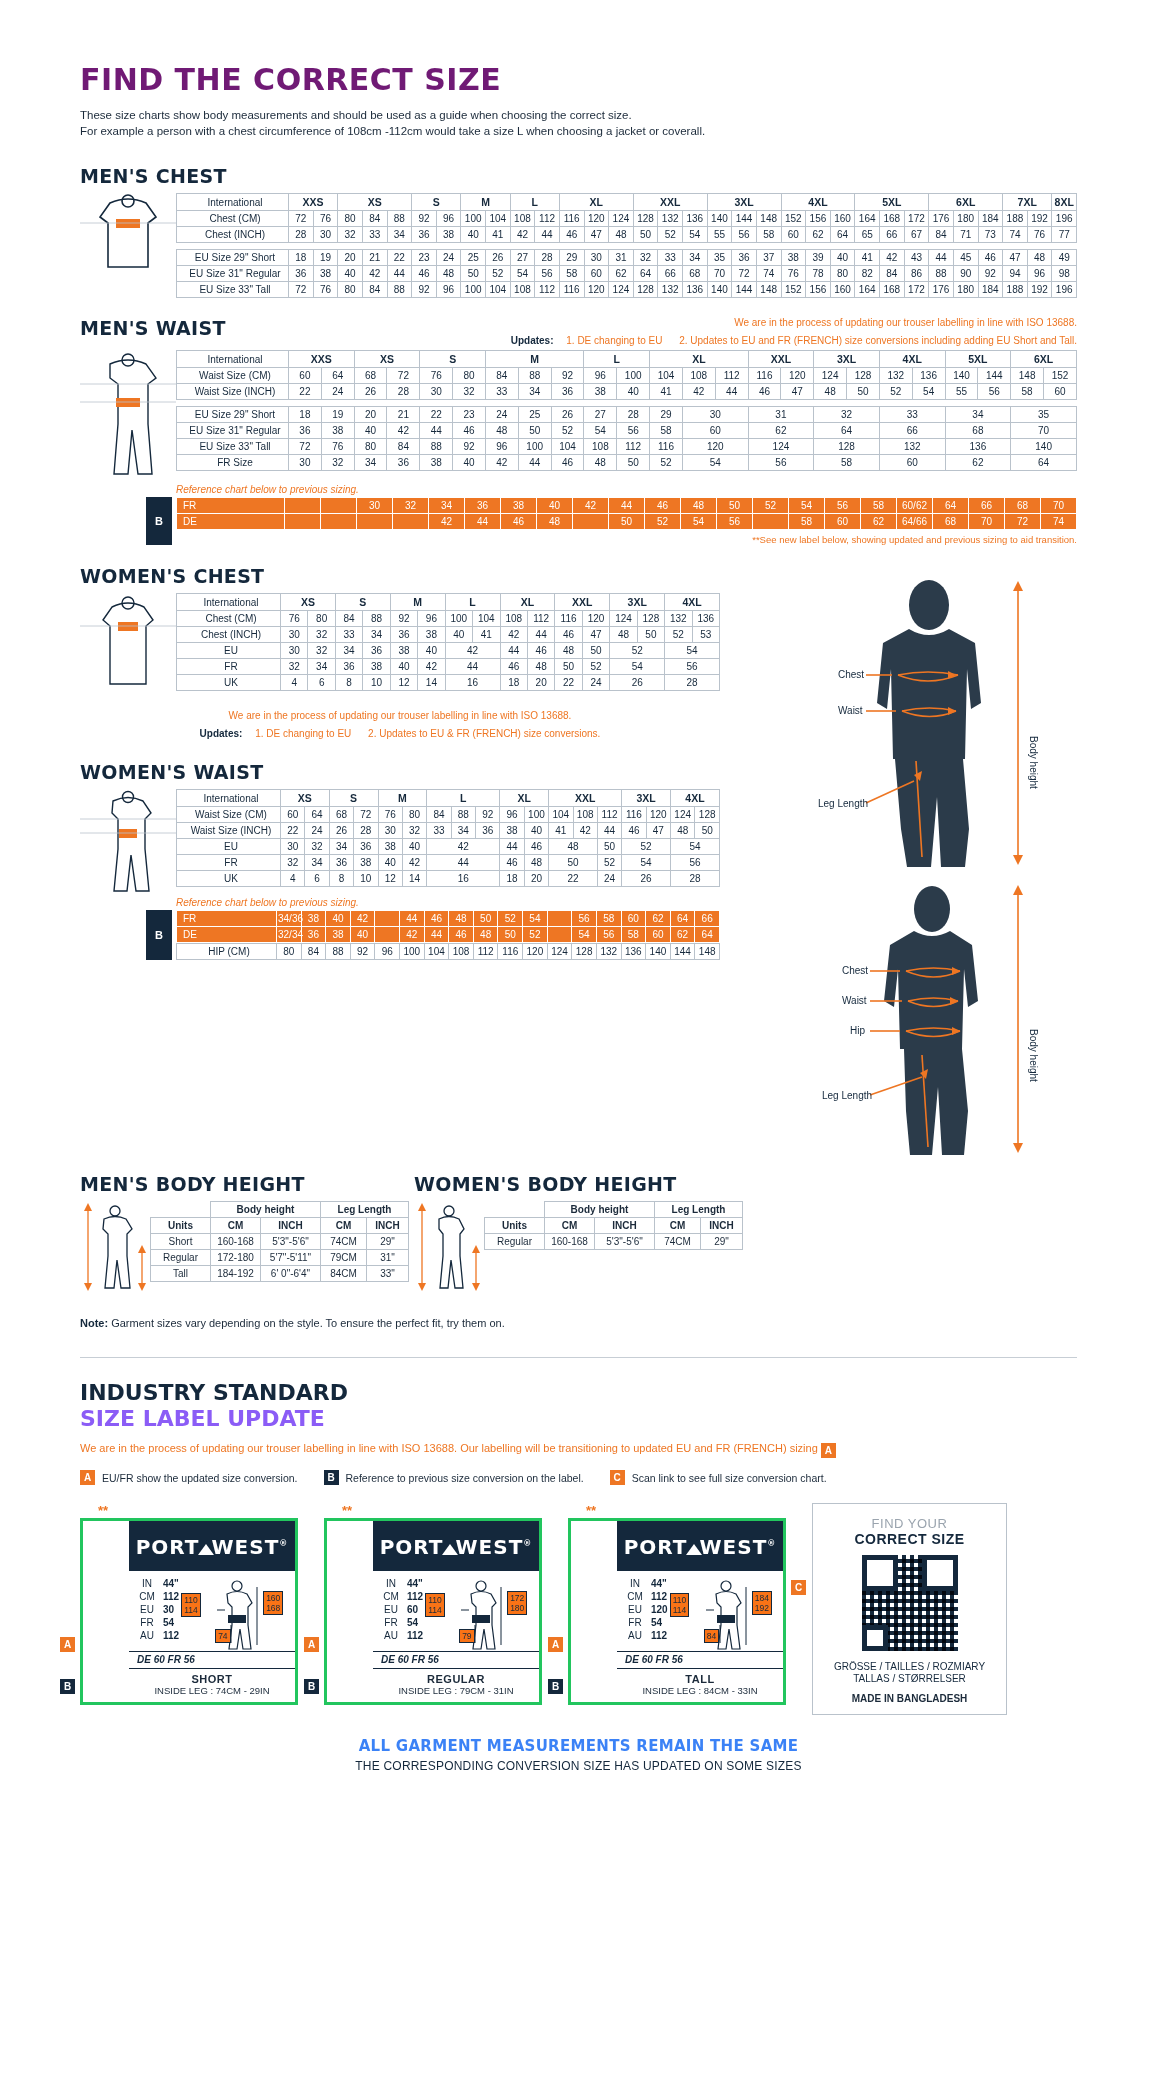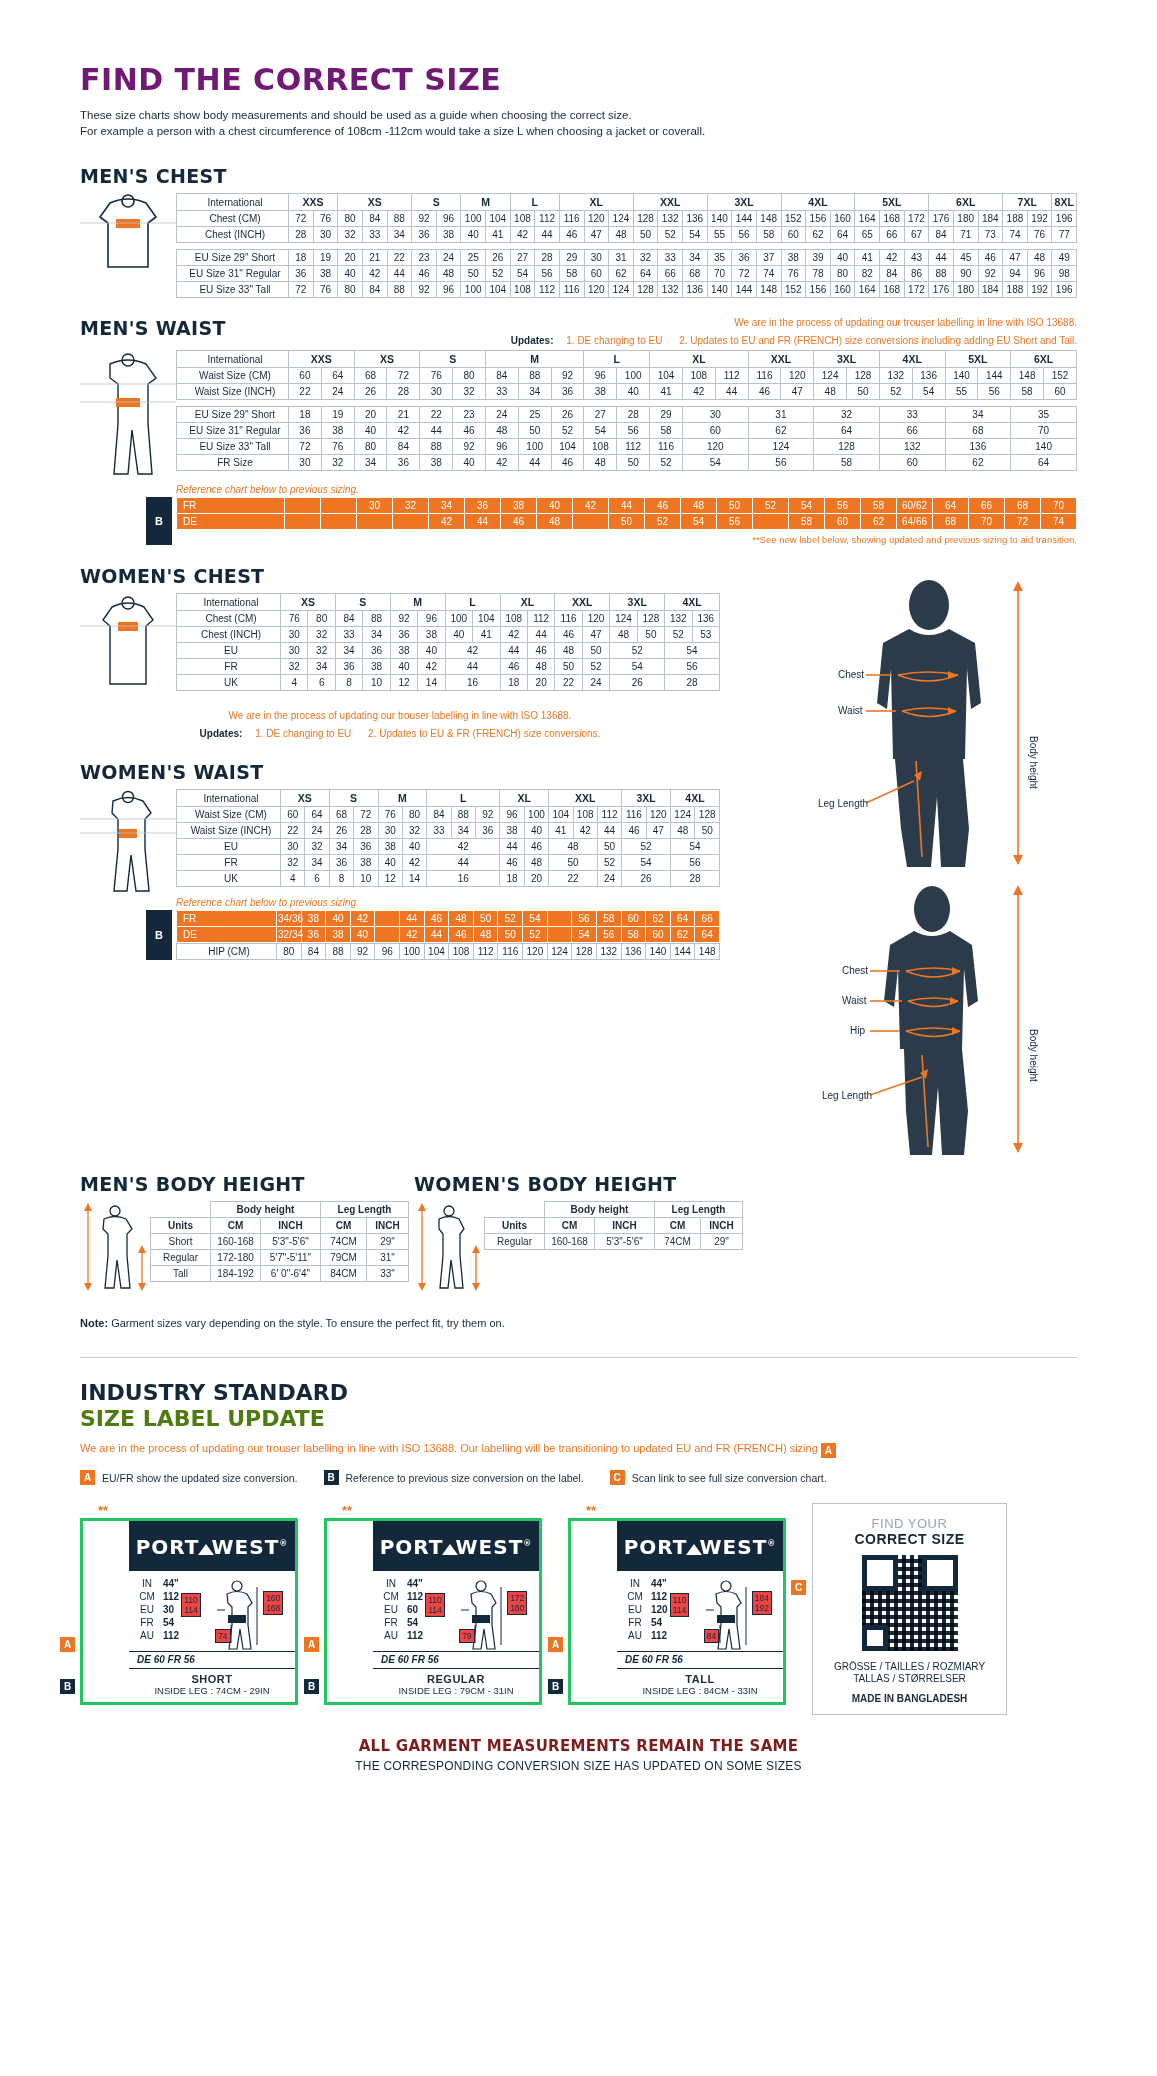--- a/index.html
+++ b/index.html
@@ -174,21 +174,21 @@
     font-size: 22px;
     font-weight: bold;
     color: #14283c;
     font-family: "DejaVu Sans", sans-serif;
     margin: 0;
     line-height: 26px;
   }
   h2.ind2 {
     font-size: 22px;
     font-weight: bold;
-    color: #4d7c0f;
+    color: #8b5cf6;
     font-family: "DejaVu Sans", sans-serif;
     margin: 0 0 10px 0;
     line-height: 26px;
   }
   .ind-sub {
     font-size: 11px;
     color: #ee7623;
     margin-bottom: 12px;
   }
   .badge-sq {
@@ -245,21 +245,21 @@
   .lbl-codes .k { width: 20px; color: #14283c; }
   .lbl-codes .v { font-weight: bold; color: #14283c; }
   .lbl-fig { flex: 1; position: relative; height: 74px; }
   .minibox {
     border: 1px solid #14283c;
     font-size: 8.5px;
     text-align: center;
     line-height: 10px;
     padding: 1px 2px;
     position: absolute;
-    background: #ef4444;
+    background: #f97316;
   }
   .lbl-de {
     font-size: 10px;
     font-style: italic;
     padding: 2px 8px 3px 8px;
     border-top: 1px solid #14283c;
     color: #14283c;
   }
   .lbl-de b { font-weight: bold; }
   .lbl-foot {
@@ -314,21 +314,21 @@
     position: absolute; left: -22px; top: 76px;
     width: 15px; height: 15px; background:#ee7623; color:#fff;
     font-size:10px; font-weight:bold; display:flex; align-items:center; justify-content:center;
   }
 
   .closing {
     text-align: center;
     margin-top: 22px;
   }
   .closing .c1 {
-    font-size: 15px; font-weight: bold; color:#7f1d1d;
+    font-size: 15px; font-weight: bold; color:#3b82f6;
     font-family:"DejaVu Sans", sans-serif; letter-spacing: 0.3px;
   }
   .closing .c2 {
     font-size: 12px; color:#14283c; margin-top: 4px; letter-spacing: 0.2px;
   }
 
   
   svg.fig { display:block; }
   .person-photo { position: relative; }
   .anno { font-size: 10px; color:#14283c; }

